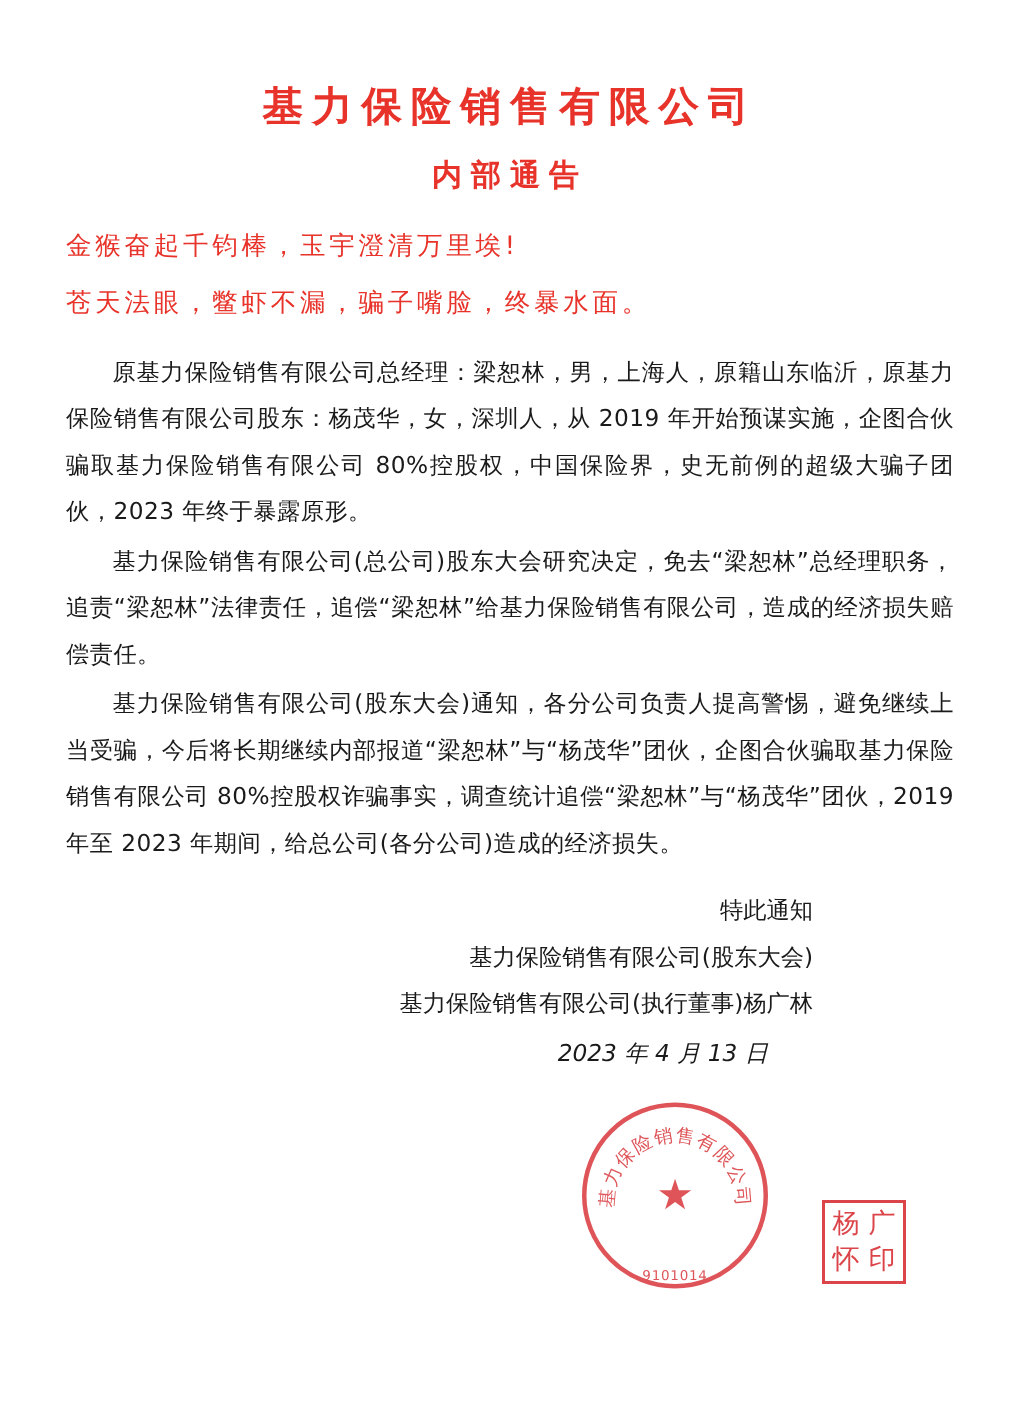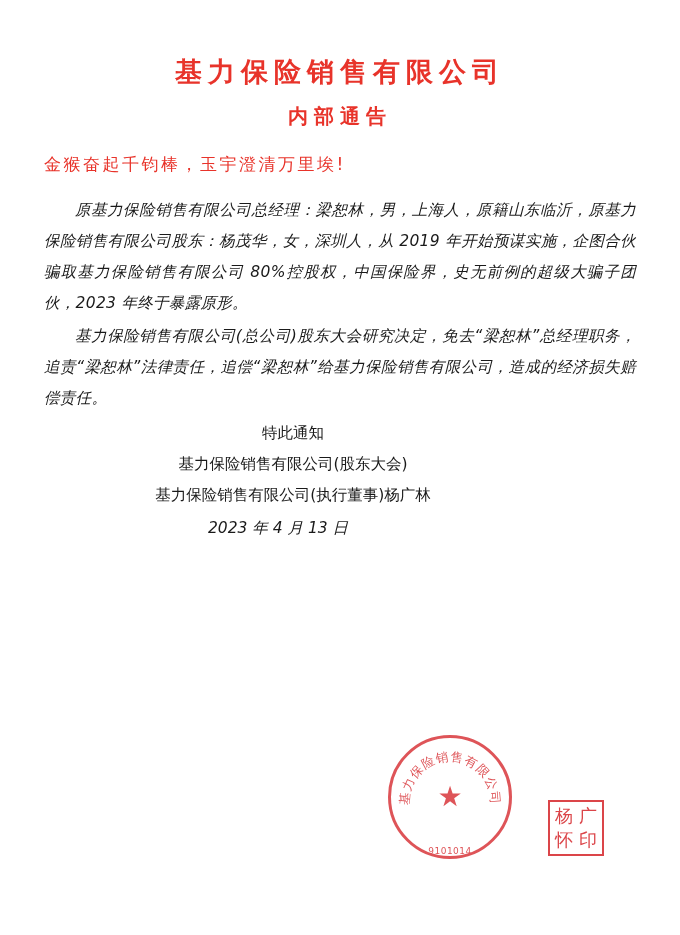--- a/index.html
+++ b/index.html
@@ -49,25 +49,24 @@
     margin-top: 14px;
   }
   .para {
     font-size: 15.5px;
     line-height: 2.0;
     text-align: justify;
     text-indent: 2em;
     color: #1a1a1a;
     margin: 0 0 2px 0;
     letter-spacing: 0.3px;
-    font-style: italic;
   }
   .signature {
-    margin-top: 4px;
-    text-align: center;
+    margin-top: 14px;
+    text-align: right;
     padding-right: 94px;
     font-size: 15.5px;
     line-height: 2.0;
     color: #1a1a1a;
     position: relative;
     z-index: 3;
   }
   .sig-line {
     white-space: nowrap;
   }
@@ -148,24 +147,26 @@
 <body>
 
 <div class="page">
 
   <div class="title-block">
     <div class="title-line-1">基力保险销售有限公司</div>
     <div class="title-line-2">内部通告</div>
   </div>
 
   <div class="slogan">金猴奋起千钧棒，玉宇澄清万里埃!</div>
+  <div class="slogan">苍天法眼，鳖虾不漏，骗子嘴脸，终暴水面。</div>
 
   <div class="body-text">
     <p class="para">原基力保险销售有限公司总经理：梁恕林，男，上海人，原籍山东临沂，原基力保险销售有限公司股东：杨茂华，女，深圳人，从 2019 年开始预谋实施，企图合伙骗取基力保险销售有限公司 80%控股权，中国保险界，史无前例的超级大骗子团伙，2023 年终于暴露原形。</p>
     <p class="para">基力保险销售有限公司(总公司)股东大会研究决定，免去“梁恕林”总经理职务，追责“梁恕林”法律责任，追偿“梁恕林”给基力保险销售有限公司，造成的经济损失赔偿责任。</p>
+    <p class="para">基力保险销售有限公司(股东大会)通知，各分公司负责人提高警惕，避免继续上当受骗，今后将长期继续内部报道“梁恕林”与“杨茂华”团伙，企图合伙骗取基力保险销售有限公司 80%控股权诈骗事实，调查统计追偿“梁恕林”与“杨茂华”团伙，2019 年至 2023 年期间，给总公司(各分公司)造成的经济损失。</p>
   </div>
 
   <div class="signature">
     <div class="sig-line">特此通知</div>
     <div class="sig-line">基力保险销售有限公司(股东大会)</div>
     <div class="sig-line">基力保险销售有限公司(执行董事)杨广林</div>
     <div class="sig-line sig-date">2023 年 4 月 13 日</div>
   </div>
 
   <div class="seal-round">

